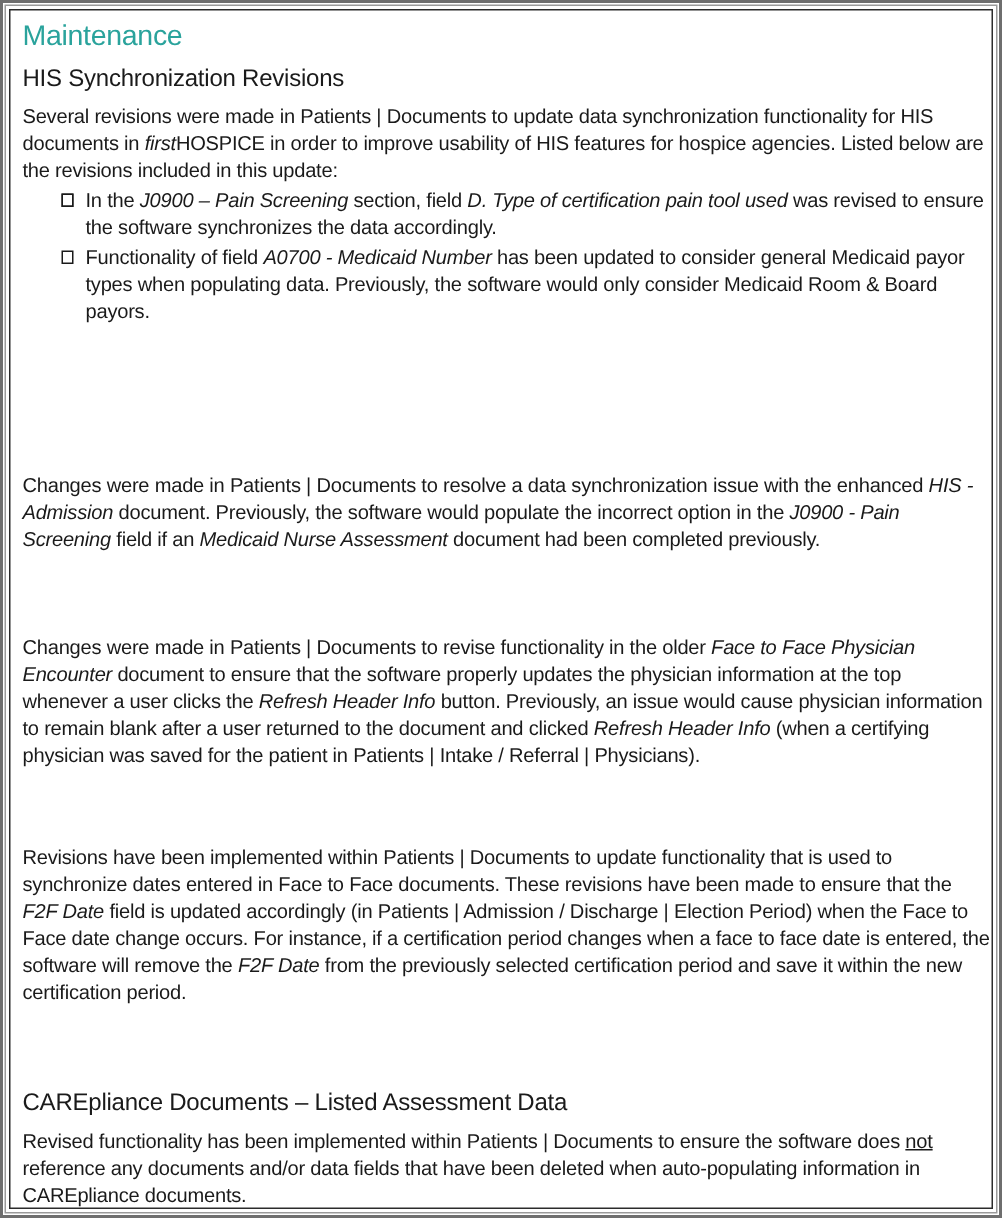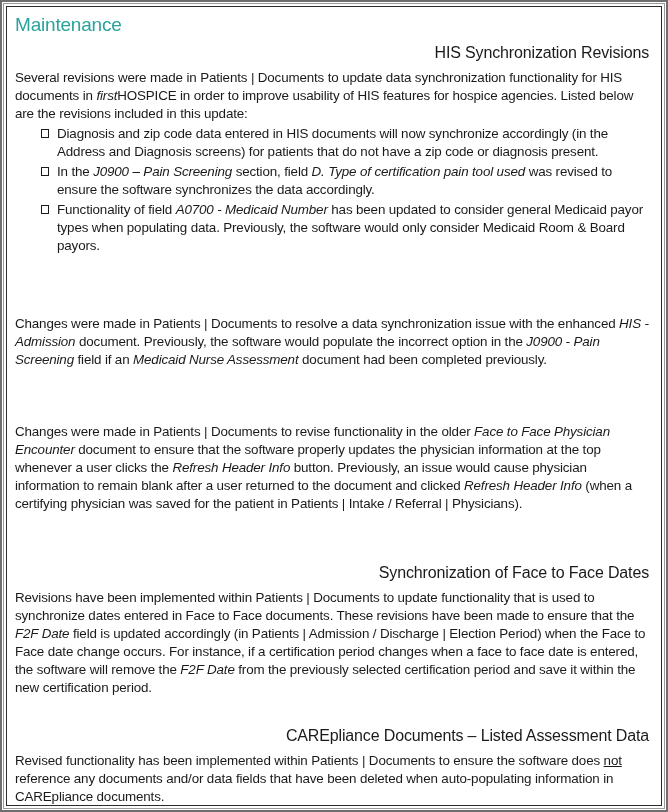--- a/index.html
+++ b/index.html
@@ -7,33 +7,33 @@
   .frame {
     position: absolute; left: 0; top: 0;
     width: 668px; height: 812px; box-sizing: border-box;
     border: 2px solid #6e6e6e;
     outline: 1px solid #9a9a9a; outline-offset: -4px;
     background: #ffffff;
   }
   .inner {
     position: absolute; left: 4px; top: 4px; right: 4px; bottom: 4px;
     border: 1px solid #2b2b2b;
-    padding: 6px 12px 0 8px;
+    padding: 6px 0 0 8px;
     font-family: "Liberation Sans", "DejaVu Sans", sans-serif;
     color: #1a1a1a;
     font-size: 13.4px;
     line-height: 18px;
     letter-spacing: -0.15px;
   }
   .maint {
     color: #2aa39c; font-size: 19px; line-height: 24px; margin: 0 0 6px 0;
     letter-spacing: -0.2px; font-weight: normal;
   }
   .sec-title {
-    text-align: right; font-size: 16px; line-height: 20px; margin: 0 0 6px 0;
+    text-align: left; font-size: 16px; line-height: 20px; margin: 0 0 6px 0;
     font-weight: normal; color: #1a1a1a;
   }
   p { margin: 0; }
   b { font-weight: normal; }
   i { }
   u { }
   ul.sq { list-style: none; margin: 2px 0 0 0; padding: 0 0 0 26px; }
   ul.sq li { position: relative; padding-left: 16px; margin-bottom: 2px; }
   ul.sq li .bullet {
     position: absolute; left: 0; top: 4px; width: 8px; height: 9px;
@@ -49,36 +49,35 @@
 <body>
 
 <div class="frame">
   <div class="inner">
     <h1 class="maint">Maintenance</h1>
 
     <div class="section" id="s1">
       <h2 class="sec-title">HIS Synchronization Revisions</h2>
       <p>Several revisions were made in <b>Patients | Documents</b> to update data synchronization functionality for HIS documents in <i>first</i>HOSPICE in order to improve usability of HIS features for hospice agencies. Listed below are the revisions included in this update:</p>
       <ul class="sq">
-        <li><span class="bullet"></span><span>Diagnosis and zip code data entered in HIS documents will now synchronize accordingly (in the <b>Address</b> and <b>Diagnosis</b> screens) for patients that do not have a zip code or diagnosis present.</span></li>
+        <li><span class="bullet"></span></li>
         <li><span class="bullet"></span><span>In the <i>J0900 – Pain Screening</i> section, field <i>D. Type of certification pain tool used</i> was revised to ensure the software synchronizes the data accordingly.</span></li>
         <li><span class="bullet"></span><span>Functionality of field <i>A0700 - Medicaid Number</i> has been updated to consider general Medicaid payor types when populating data. Previously, the software would only consider Medicaid Room &amp; Board payors.</span></li>
       </ul>
     </div>
 
     <div class="section" id="s2">
       <p>Changes were made in <b>Patients | Documents</b> to resolve a data synchronization issue with the enhanced <i>HIS - Admission</i> document. Previously, the software would populate the incorrect option in the <i>J0900 - Pain Screening</i>  field if an <i>Medicaid Nurse Assessment</i> document had been completed previously.</p>
     </div>
 
     <div class="section" id="s3">
       <p>Changes were made in <b>Patients | Documents</b> to revise functionality in the older <i>Face to Face Physician Encounter</i> document to ensure that the software properly updates the physician information at the top whenever a user clicks the <i>Refresh Header Info</i> button. Previously, an issue would cause physician information to remain blank after a user returned to the document and clicked <i>Refresh Header Info</i> (when a certifying physician was saved for the patient in <b>Patients | Intake / Referral | Physicians</b>).</p>
     </div>
 
     <div class="section" id="s4">
-      <h2 class="sec-title">Synchronization of Face to Face Dates</h2>
       <p>Revisions have been implemented within <b>Patients | Documents</b> to update functionality that is used to synchronize dates entered in Face to Face documents. These revisions have been made to ensure that the <i>F2F Date</i> field is updated accordingly (in <b>Patients | Admission / Discharge | Election Period</b>) when the Face to Face date change occurs. For instance, if a certification period changes when a face to face date is entered, the software will remove the <i>F2F Date</i> from the previously selected certification period and save it within the new certification period.</p>
     </div>
 
     <div class="section" id="s5">
       <h2 class="sec-title">CAREpliance Documents – Listed Assessment Data</h2>
       <p>Revised functionality has been implemented within <b>Patients | Documents</b> to ensure the software does <u>not</u> reference any documents and/or data fields that have been deleted when auto-populating information in CAREpliance documents.</p>
     </div>
   </div>
 </div>
 

